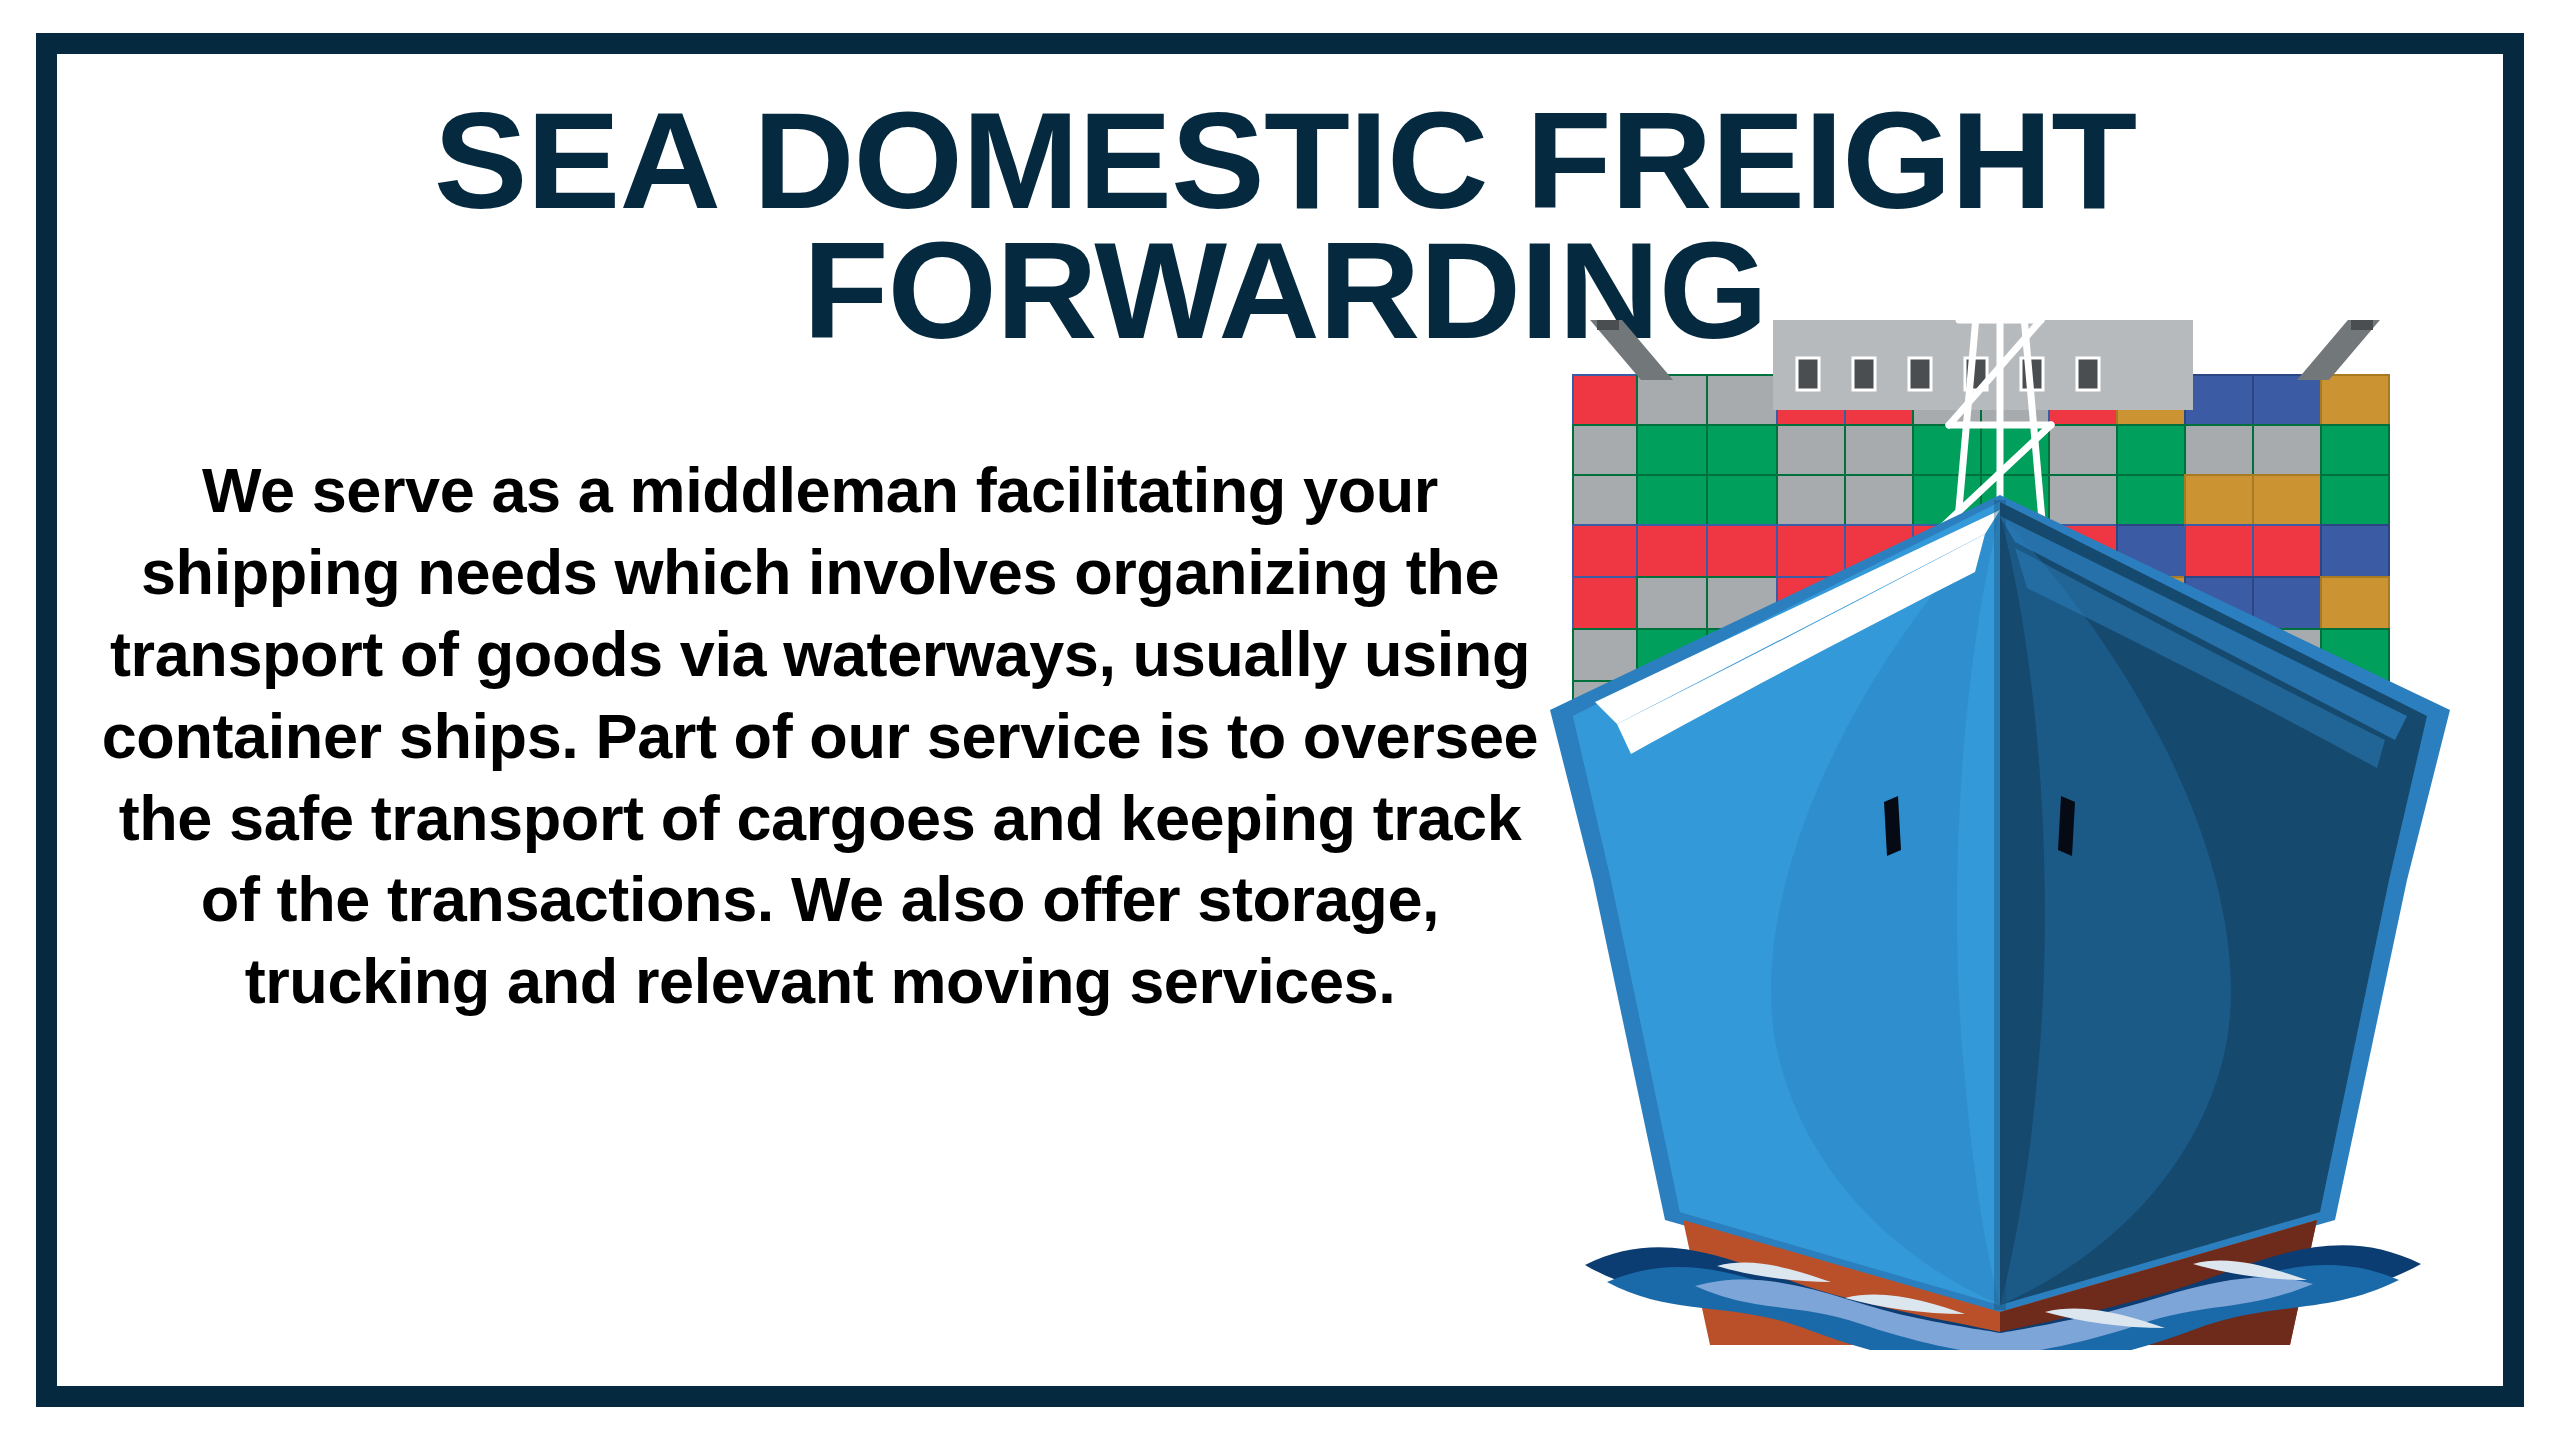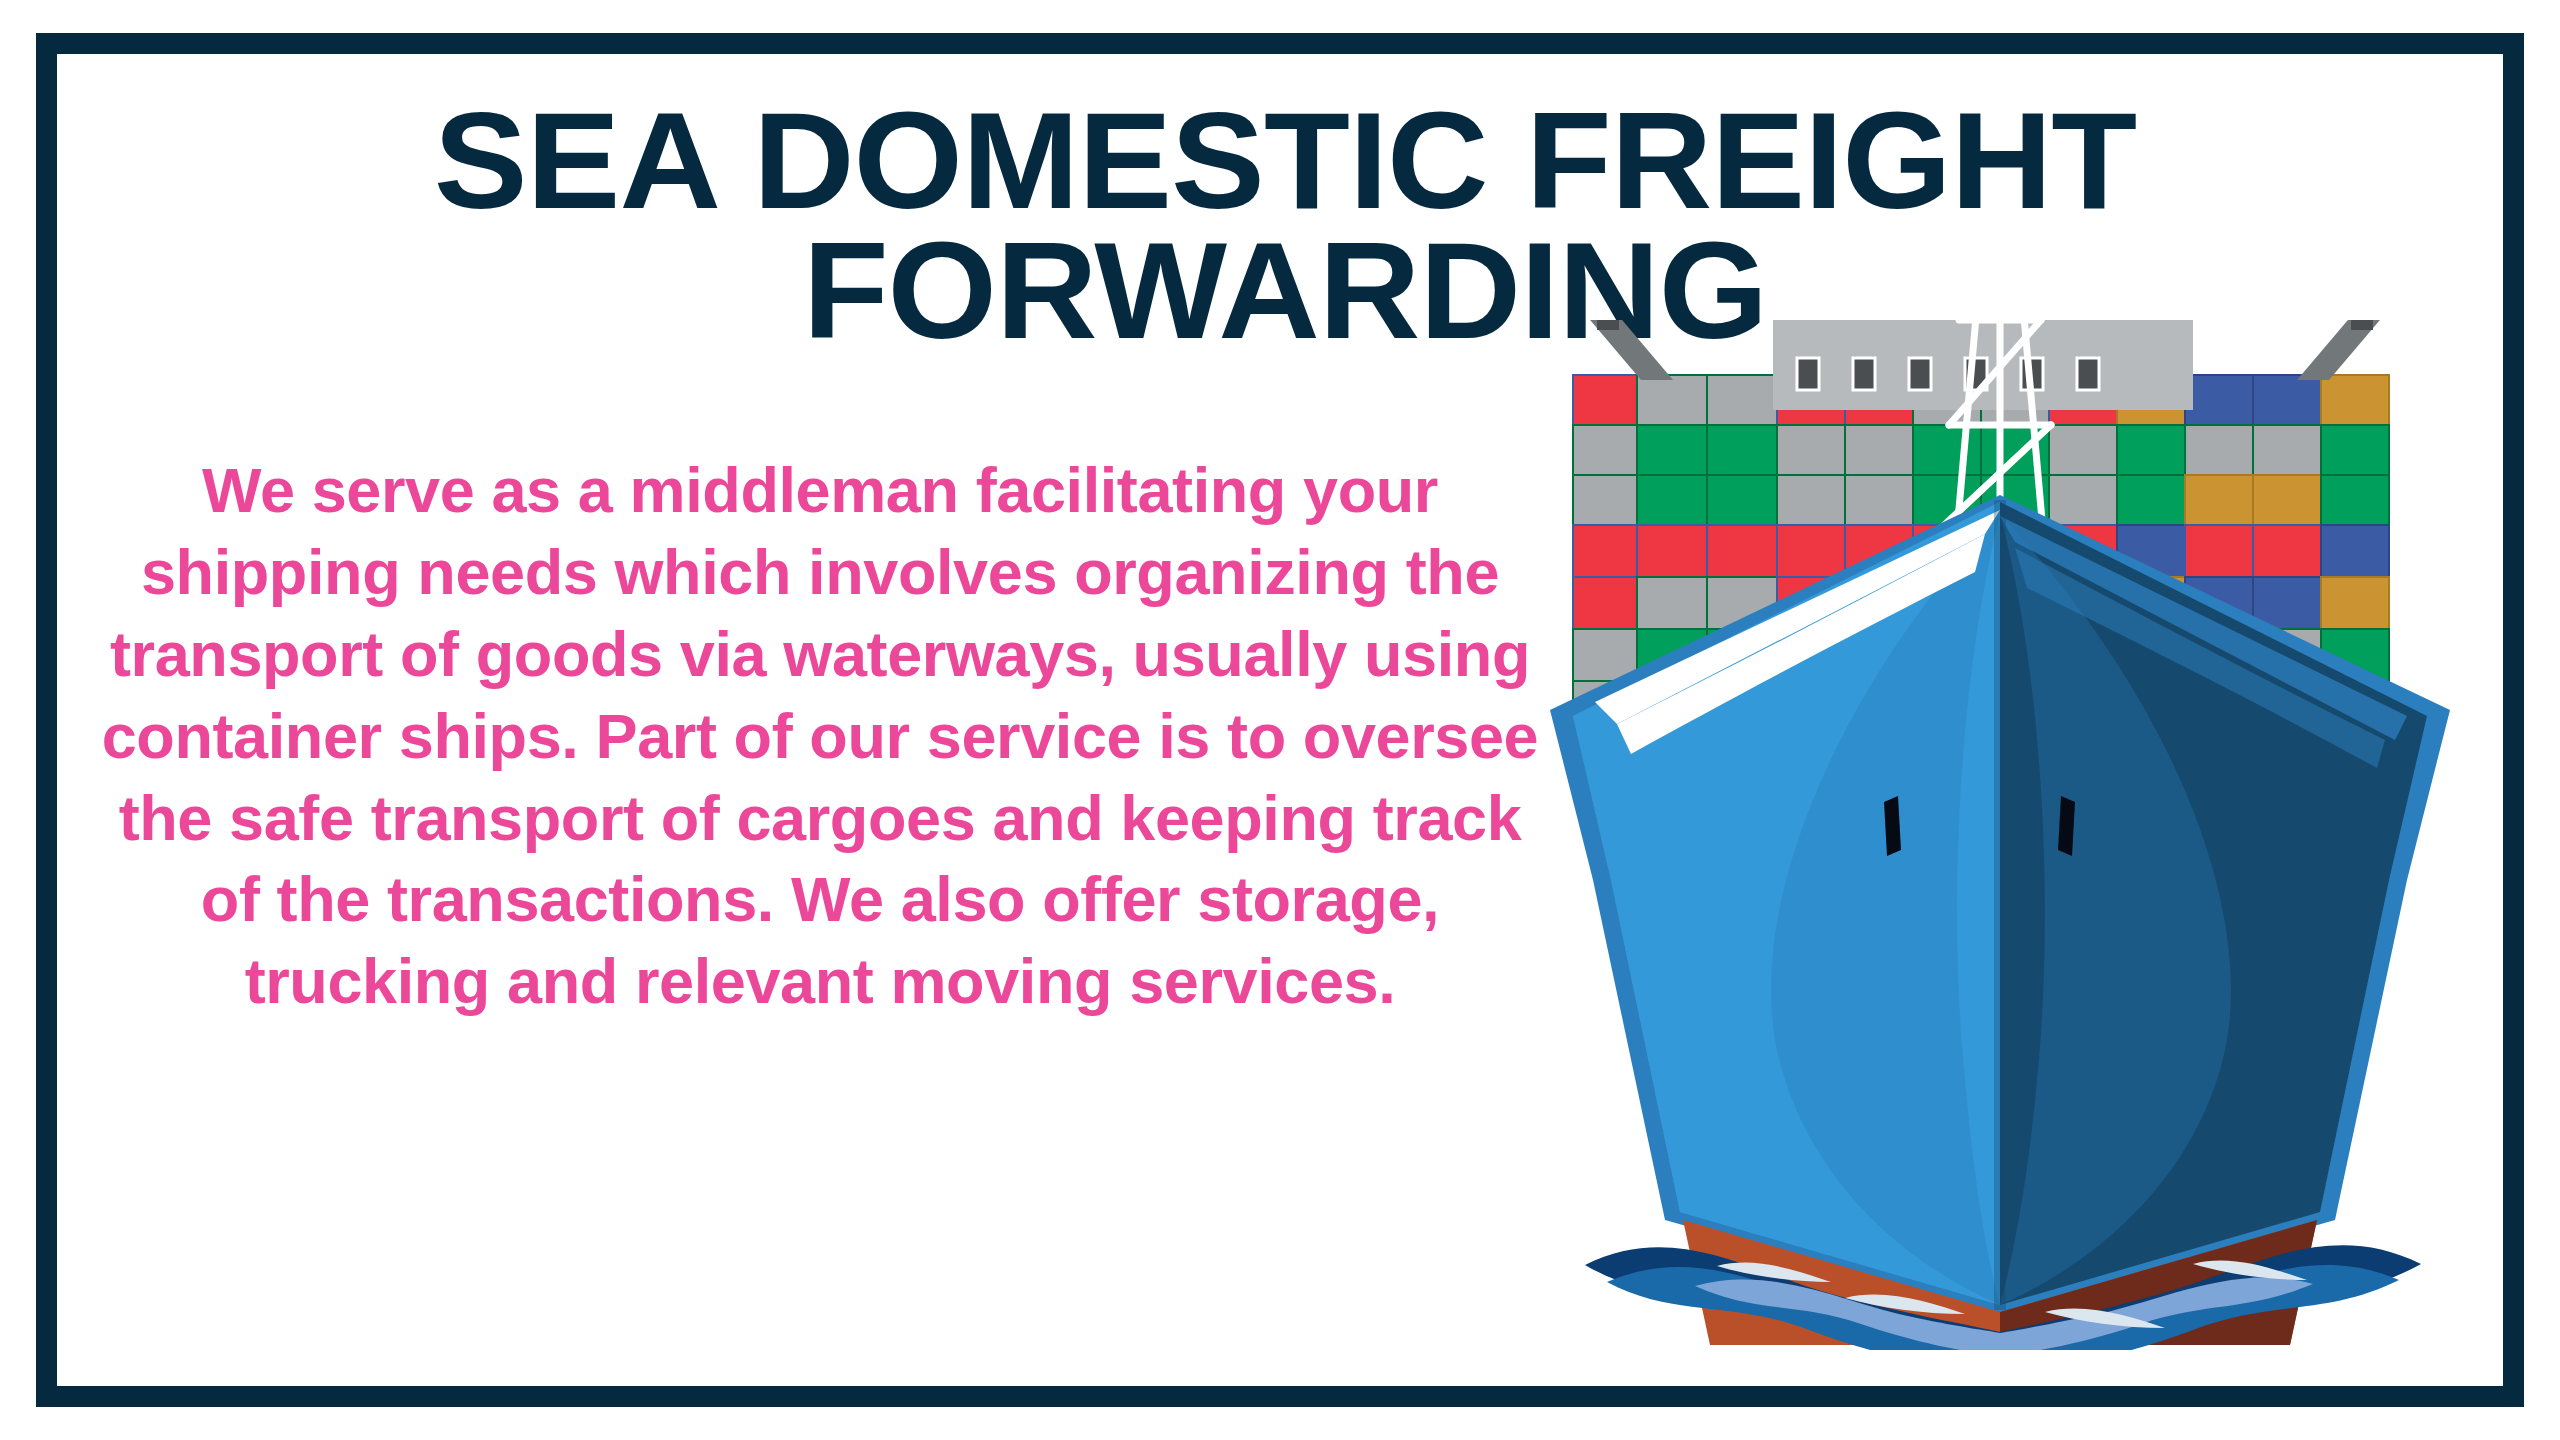--- a/index.html
+++ b/index.html
@@ -52,21 +52,21 @@
     white-space: pre-line;
   }
 
   
   .body-copy {
     position: absolute;
     left: 95px;
     top: 450px;
     width: 1450px;
     text-align: center;
-    color: #ec4899;
+    color: #000000;
     font-family: "Liberation Sans", sans-serif;
     font-weight: bold;
     font-size: 63px;
     line-height: 1.30;
     letter-spacing: -0.4px;
   }
 
   
   .ship {
     position: absolute;

